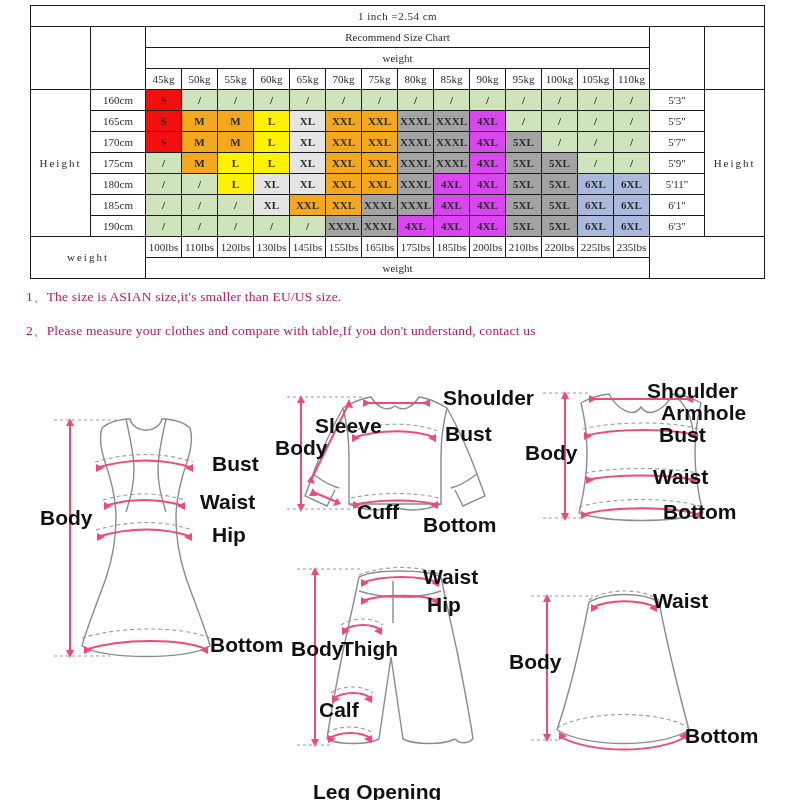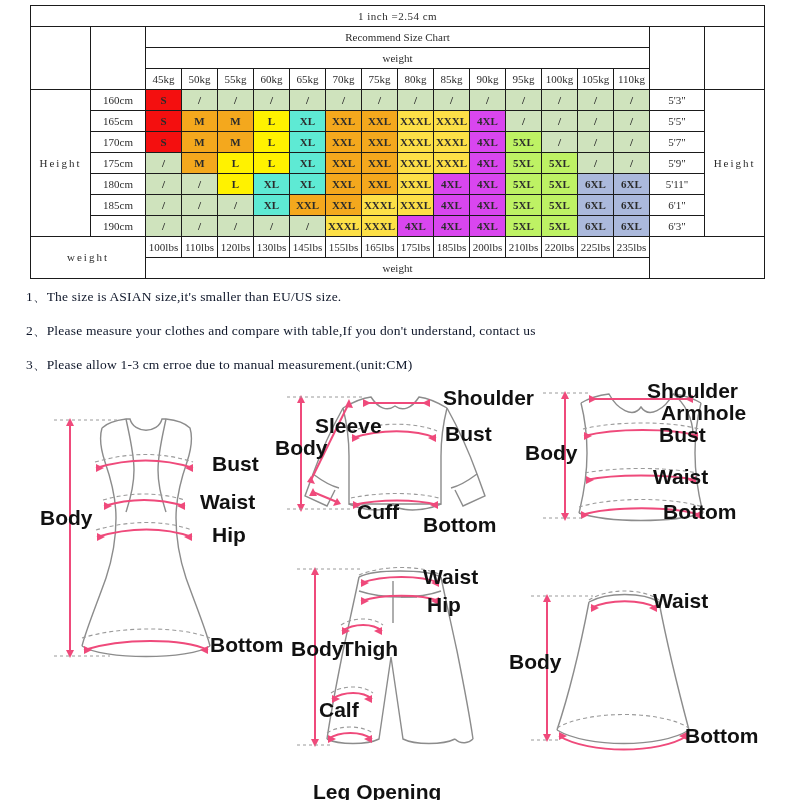--- a/index.html
+++ b/index.html
@@ -24,31 +24,31 @@
   td.sidelabel{font-size:13px;letter-spacing:2px;}
   td.hcell{font-size:12px;}
   td.ft{font-size:12px;}
   td.lbs{font-size:9.5px;}
   td.size{font-weight:bold;font-size:11.5px;border:1px solid #333;}
   
   .c-none{background:#cfe3bd;color:#5d7a4c;font-weight:normal;}
   .c-s   {background:#f40f0f;color:#7a1010;}
   .c-m   {background:#f4a81d;color:#6e4a06;}
   .c-l   {background:#fff200;color:#6b6400;}
-  .c-xl  {background:#5eead4;color:#3c5a26;font-family:Liberation Serif, serif;}
+  .c-xl  {background:#e5e5e5;color:#3c5a26;font-family:Liberation Serif, serif;}
   .c-xxl {background:#f4a81d;color:#6e4a06;}
-  .c-xxxl{background:#fde047;color:#0f4a69;}
+  .c-xxxl{background:#a3a3a3;color:#0f4a69;}
   .c-4xl {background:#d946ef;color:#6e4a06;}
-  .c-5xl {background:#bef264;color:#6b6400;}
+  .c-5xl {background:#a3a3a3;color:#6b6400;}
   .c-6xl {background:#abb9dc;color:#39456b;margin-left:28px;}
   .blank{border:1px solid #1b1b1b;background:#fff;}
   
   .notes{position:absolute;left:26px;top:288px;width:700px;
     font-family:"Liberation Serif", serif;}
-  .notes p{margin:0 0 16px 0;font-size:13.5px;color:#0f172a;letter-spacing:.2px;}
+  .notes p{margin:0 0 16px 0;font-size:13.5px;color:#be185d;letter-spacing:.2px;}
   
   .figs{position:absolute;left:0;top:368px;width:800px;height:430px;}
   .fig{position:absolute;}
   .lbl{position:absolute;font-family:"Liberation Sans",sans-serif;
     font-weight:bold;color:#111;white-space:nowrap;}
 </style>
 </head>
 <body>
 
 <div class="chart-wrap">
@@ -239,21 +239,20 @@
         <tr>
           <td class="hdr" colspan="14">weight</td>
         </tr>
       </tbody>
   </table>
 </div>
 
 <div class="notes">
   <p>1、The size is ASIAN size,it's smaller than EU/US size.</p>
   <p>2、Please measure your clothes and compare with table,If you don't understand, contact us</p>
-  <p>3、Please allow 1-3 cm erroe due to manual measurement.(unit:CM)</p>
 </div>
 
 <div class="figs">
 
   <div class="fig" style="left:30px;top:10px;width:250px;height:295px;">
     <svg width="250" height="295" viewBox="0 0 250 295">
       <g fill="none" stroke="#8c8c8c" stroke-width="1.4">
         <path d="M72 50 C78 44 88 42 96 41 L100 41 C104 56 128 56 132 41 L136 41 C145 42 155 45 160 50
                  C163 60 161 72 157 84 C150 104 146 122 146 140 C146 160 150 182 156 200
                  C166 228 176 252 180 268"></path>

